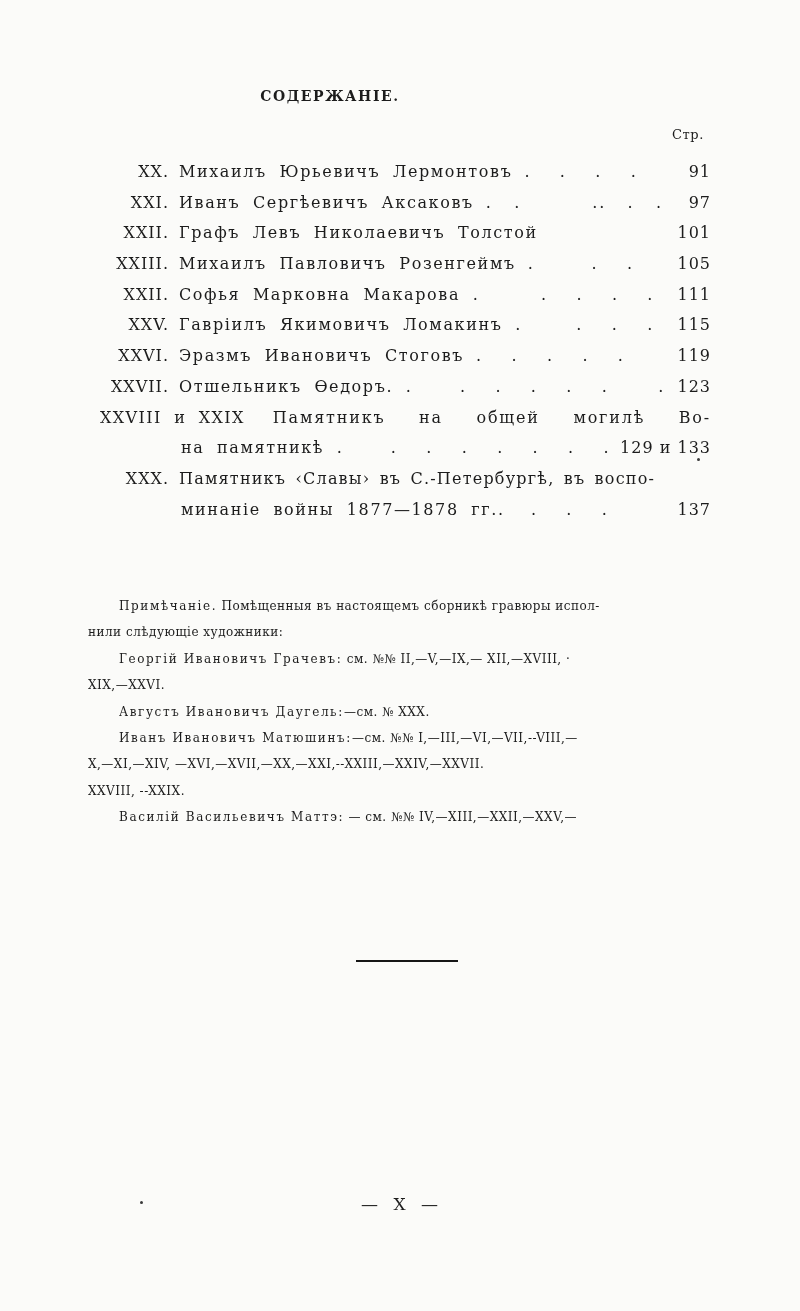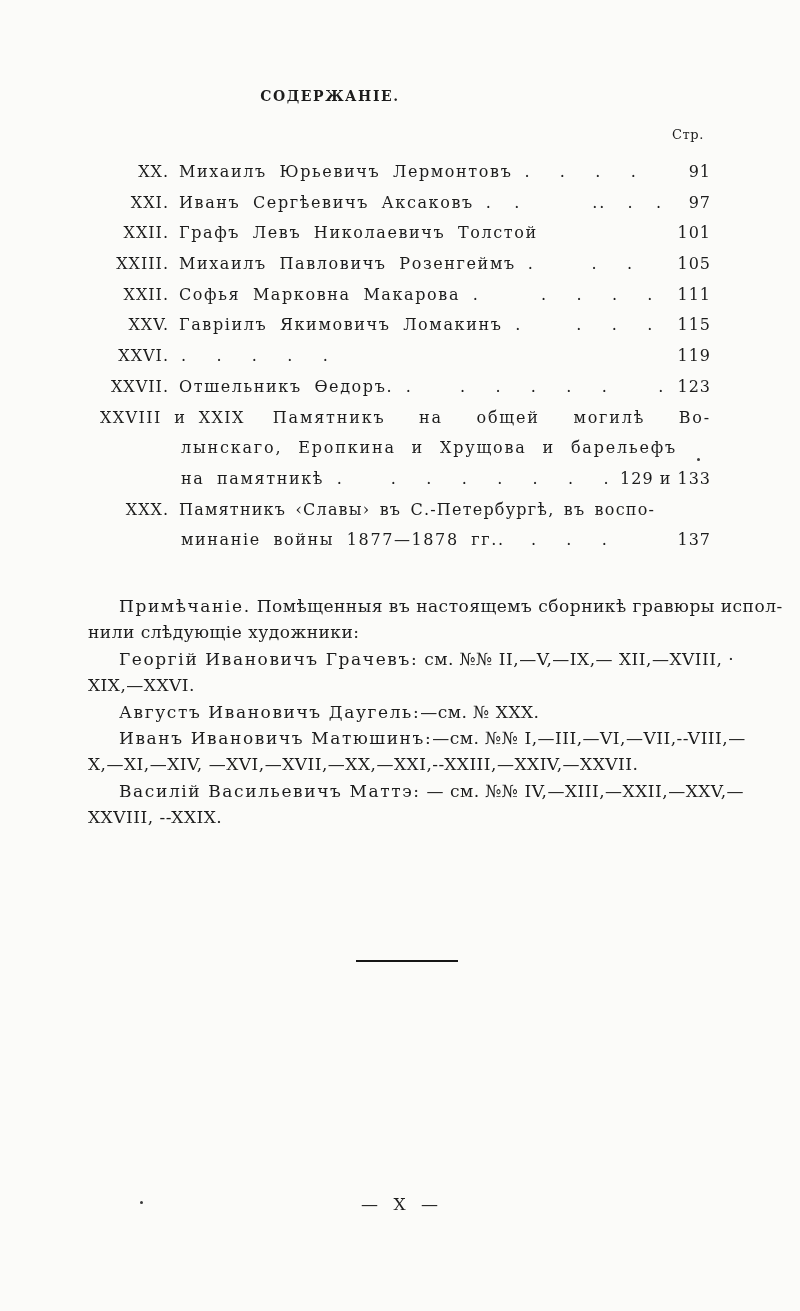--- a/index.html
+++ b/index.html
@@ -35,21 +35,21 @@
   .pg { flex: none; text-align: center; white-space: nowrap; letter-spacing: 1px; }
 
   .num-wide { flex: none; padding-left: 4px; letter-spacing: 1.4px; word-spacing: 6px; white-space: nowrap; }
   .just1 { flex: 1 1 0; margin-left: 28px; letter-spacing: 1.8px;
            text-align: justify; text-align-last: justify; white-space: nowrap; }
   .cont { padding-left: 85px; }
   .spread2 { flex: none; letter-spacing: 1.8px; word-spacing: 9px; white-space: nowrap; }
 
   .notes {
     position: absolute; left: 88px; top: 593px; width: 624px;
-    font-size: 17px; line-height: 26.4px;
+    font-size: 12px; line-height: 26.4px;
   }
   .note-line { white-space: nowrap; letter-spacing: 0.5px; }
   .note-line.indent { text-indent: 31px; }
   .name { letter-spacing: 1.6px; }
 
   .divider { position: absolute; left: 356px; top: 960px; width: 102px; height: 2px; background: #161616; }
 
   .footer-num {
     position: absolute; top: 1194px; left: 0; width: 800px;
     text-align: center; font-size: 17px; word-spacing: 8px; letter-spacing: 1px;
@@ -99,36 +99,34 @@
       <span class="pg">111</span>
     </li>
     <li class="row">
       <span class="num">XXV.</span>
       <span class="ttl">Гавріилъ Якимовичъ Ломакинъ .</span>
       <span class="dots">      .    .    .</span>
       <span class="pg">115</span>
     </li>
     <li class="row">
       <span class="num">XXVI.</span>
+      <span class="ttl">Эразмъ Ивановичъ Стоговъ</span>
       <span class="dots">.    .    .    .    .</span>
       <span class="pg">119</span>
     </li>
     <li class="row">
       <span class="num">XXVII.</span>
       <span class="ttl">Отшельникъ Ѳедоръ. .</span>
       <span class="dots">     .    .    .    .    .       .    .</span>
       <span class="pg">123</span>
     </li>
 
     <li class="row">
       <span class="num-wide">XXVIII и XXIX</span>
       <span class="just1">Памятникъ на общей могилѣ Во-</span>
-    </li>
-    <li class="row cont">
-      <span class="spread2">лынскаго, Еропкина и Хрущова и барельефъ</span>
     </li>
     <li class="row cont">
       <span class="ttl" style="margin-left:0">на памятникѣ .</span>
       <span class="dots">     .    .    .    .    .    .    .</span>
       <span class="pg">129 и 133</span>
     </li>
 
     <li class="row">
       <span class="num">XXX.</span>
       <span class="ttl" style="letter-spacing:1.2px;word-spacing:3px">Памятникъ ‹Славы› въ С.-Петербургѣ, въ воспо-</span>
@@ -149,24 +147,24 @@
       <span class="name">Георгій Ивановичъ Грачевъ:</span><span>  см. №№ II,—V,—IX,— XII,—XVIII, ·</span>
     </div>
     <div class="note-line">XIX,—XXVI.</div>
     <div class="note-line indent">
       <span class="name">Августъ Ивановичъ Даугель:</span><span>—см. № XXX.</span>
     </div>
     <div class="note-line indent">
       <span class="name">Иванъ Ивановичъ Матюшинъ:</span><span>—см. №№ I,—III,—VI,—VII,--VIII,—</span>
     </div>
     <div class="note-line">X,—XI,—XIV, —XVI,—XVII,—XX,—XXI,--XXIII,—XXIV,—XXVII.</div>
+    <div class="note-line">XXVIII, --XXIX.</div>
     <div class="note-line indent">
       <span class="name">Василій Васильевичъ Маттэ:</span><span> — см. №№ IV,—XIII,—XXII,—XXV,—</span>
     </div>
-    <div class="note-line">XXVIII, --XXIX.</div>
   </div>
 
   <div class="divider"></div>
 
   <div class="footer-num">— X —</div>
 
   <div class="speck speck-a"></div>
   <div class="speck speck-b"></div>
 
 </div>

